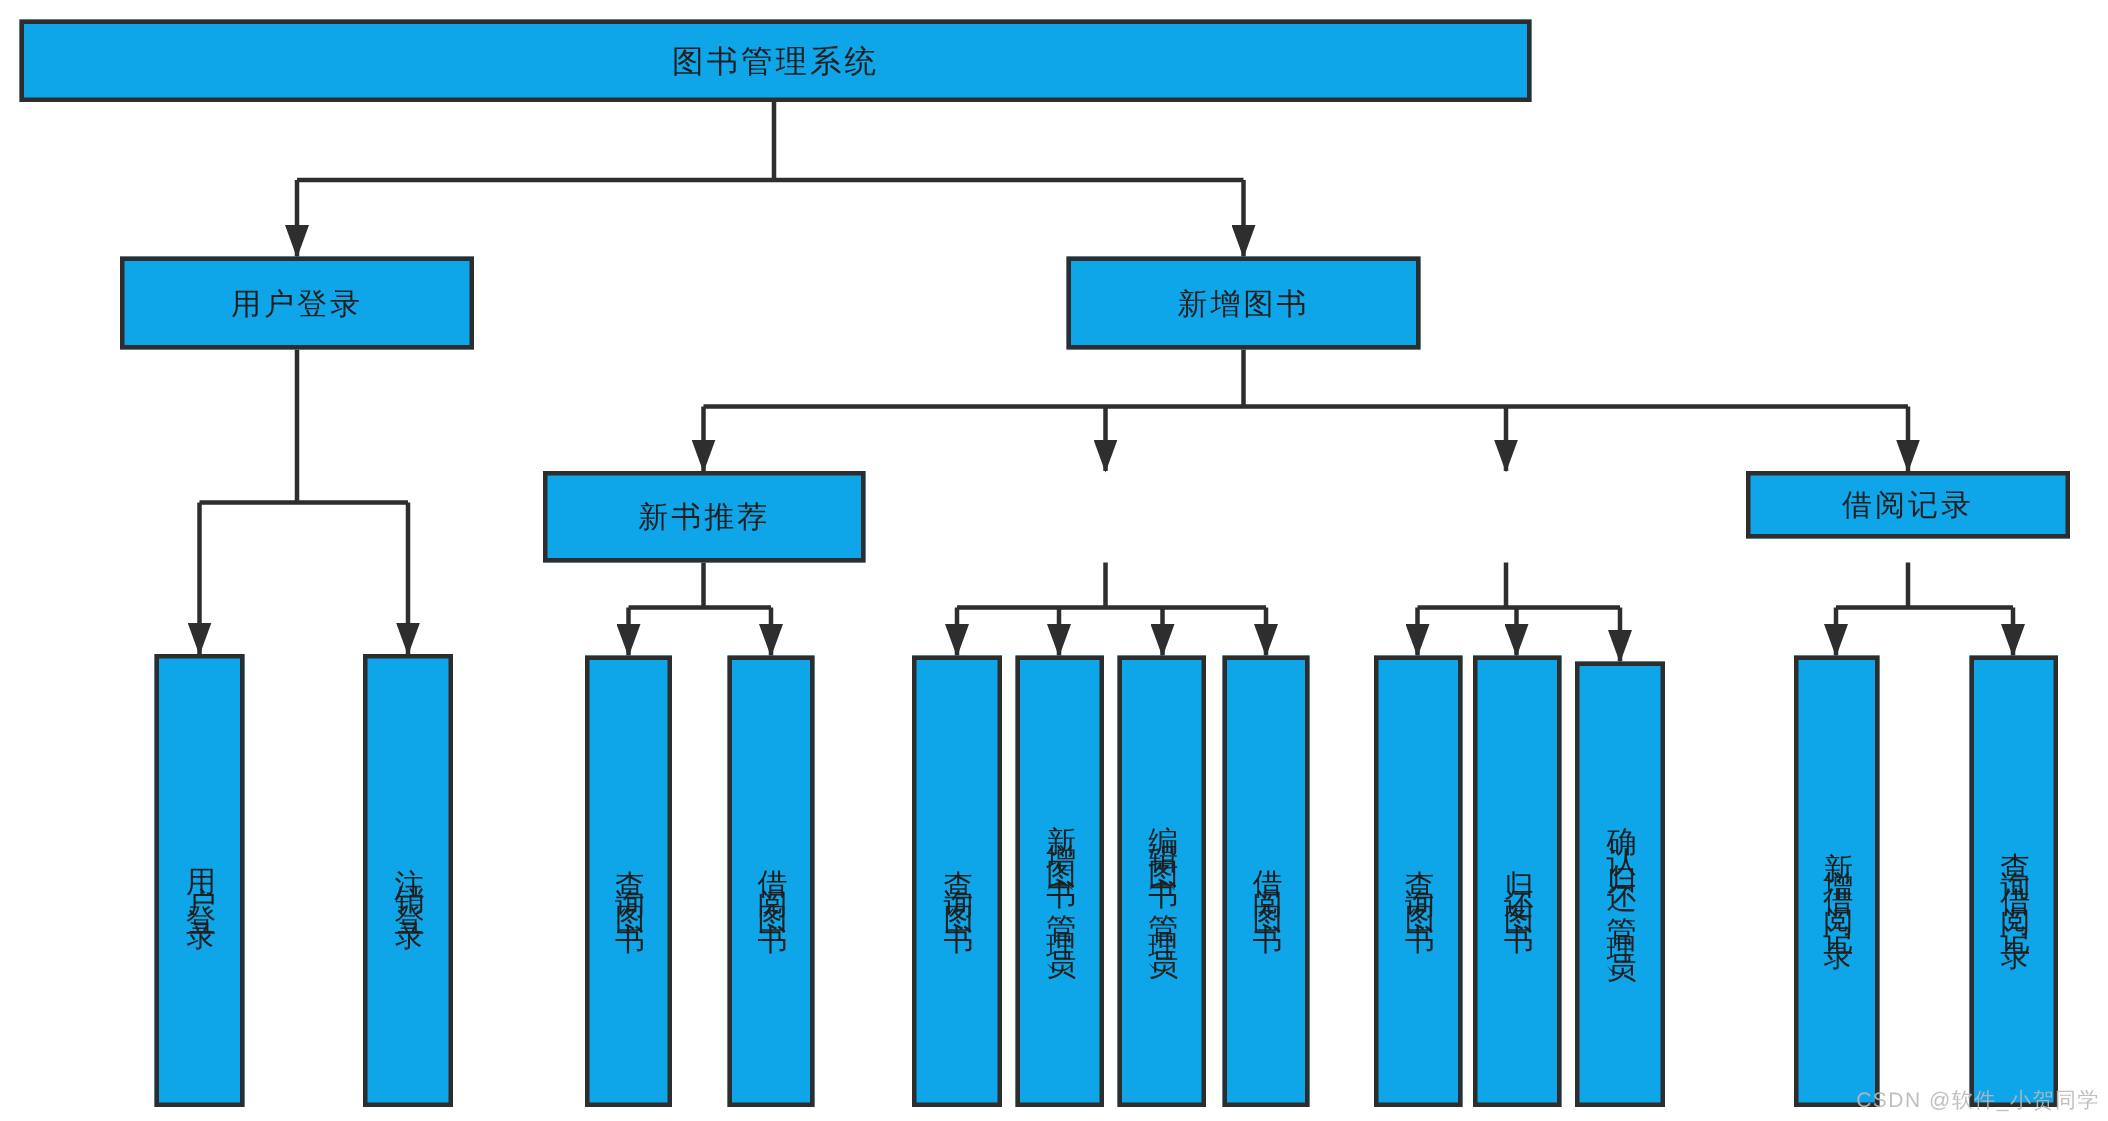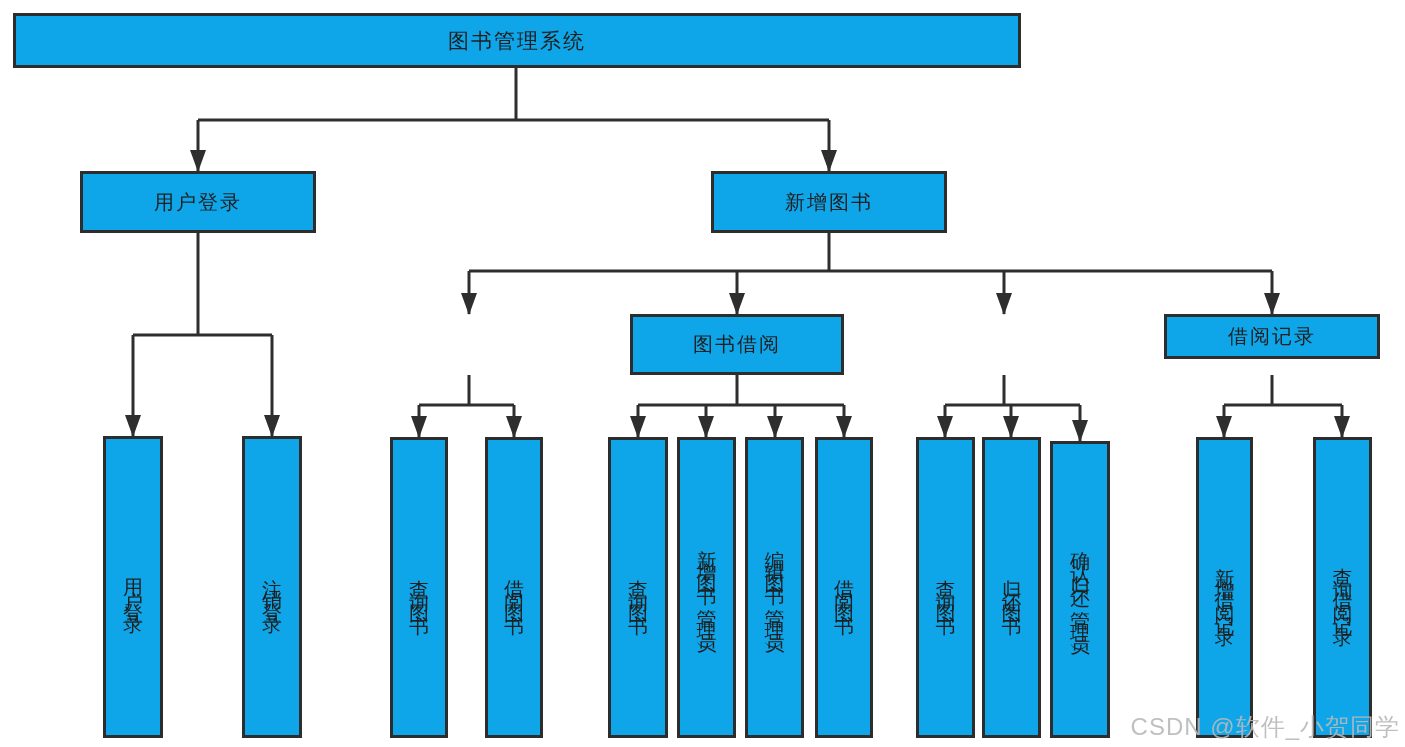--- a/index.html
+++ b/index.html
@@ -42,21 +42,21 @@
     writing-mode: vertical-rl;
     text-orientation: mixed;
     letter-spacing: 12px;
     line-height: 1.05;
     white-space: nowrap;
   }
   .watermark {
     position: absolute;
     right: 5px;
     bottom: 4px;
-    font-size: 24px;
+    font-size: 14px;
     letter-spacing: 1px;
     color: var(--watermark, #b9b9b9);
     opacity: 0.9;
     white-space: nowrap;
     text-align: center;
   }
 </style>
 </head>
 <body>
 
@@ -115,21 +115,21 @@
       <path class="w" d="M1224,405 V437" marker-end="url(#arw)"></path>
       <path class="w" d="M1342,405 V437" marker-end="url(#arw)"></path>
     </g>
   </svg>
 
   <div class="node h root" style="left:13px;top:13px;width:1008px;height:55px">图书管理系统</div>
 
   <div class="node h" style="left:80px;top:171px;width:236px;height:62px">用户登录</div>
   <div class="node h" style="left:711px;top:171px;width:236px;height:62px">新增图书</div>
 
-  <div class="node h" style="left:630px;top:314px;width:214px;height:61px">图书借阅</div>
+  <div class="node h" style="left:362px;top:314px;width:215px;height:61px">新书推荐</div>
   <div class="node h" style="left:1164px;top:314px;width:216px;height:45px">借阅记录</div>
 
   <div class="node v" style="left:103px;top:436px;width:60px;height:302px">
     <span class="vtext">用户登录</span>
   </div>
   <div class="node v" style="left:242px;top:436px;width:60px;height:302px">
     <span class="vtext">注销登录</span>
   </div>
 
   <div class="node v" style="left:390px;top:437px;width:58px;height:301px">

